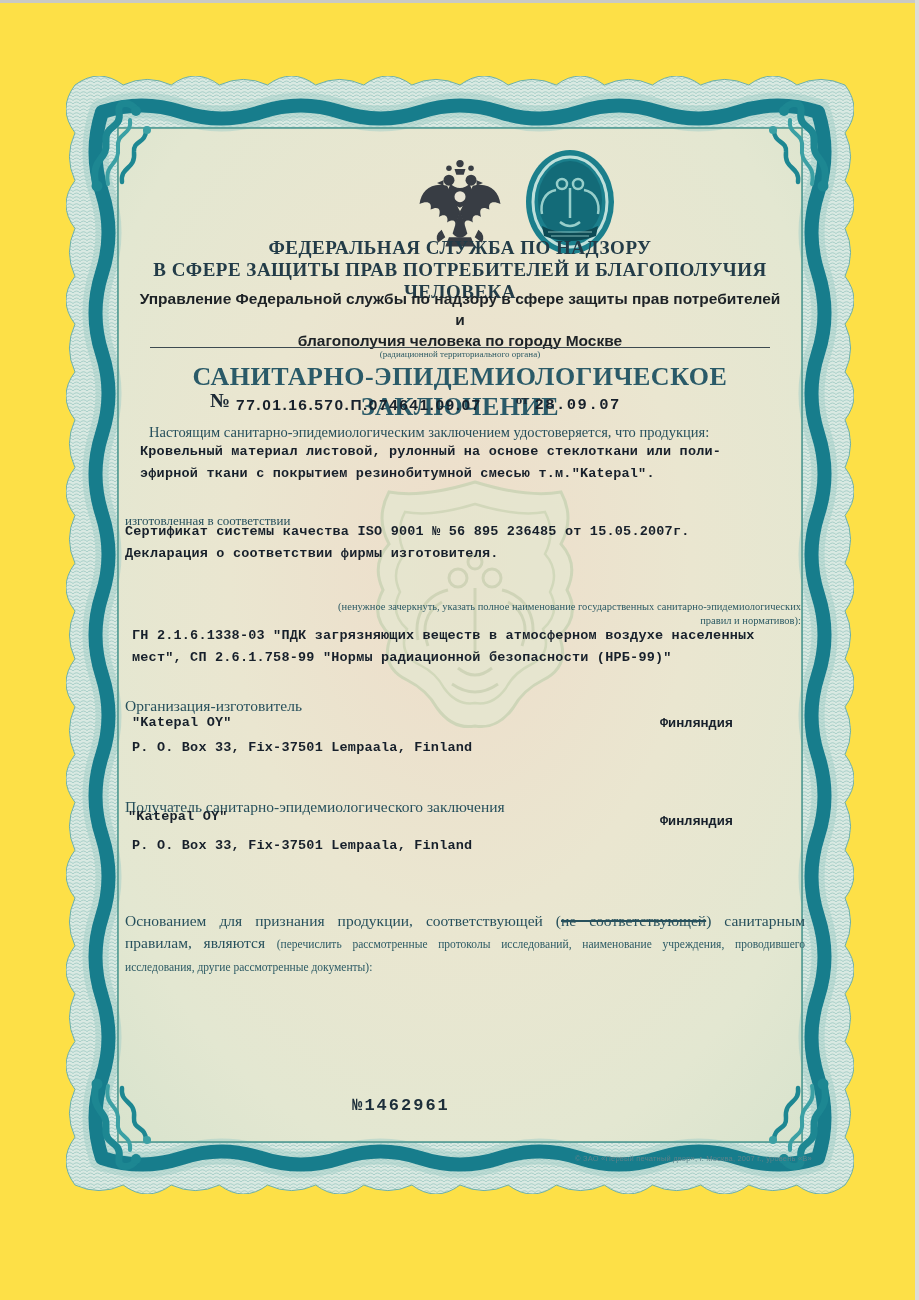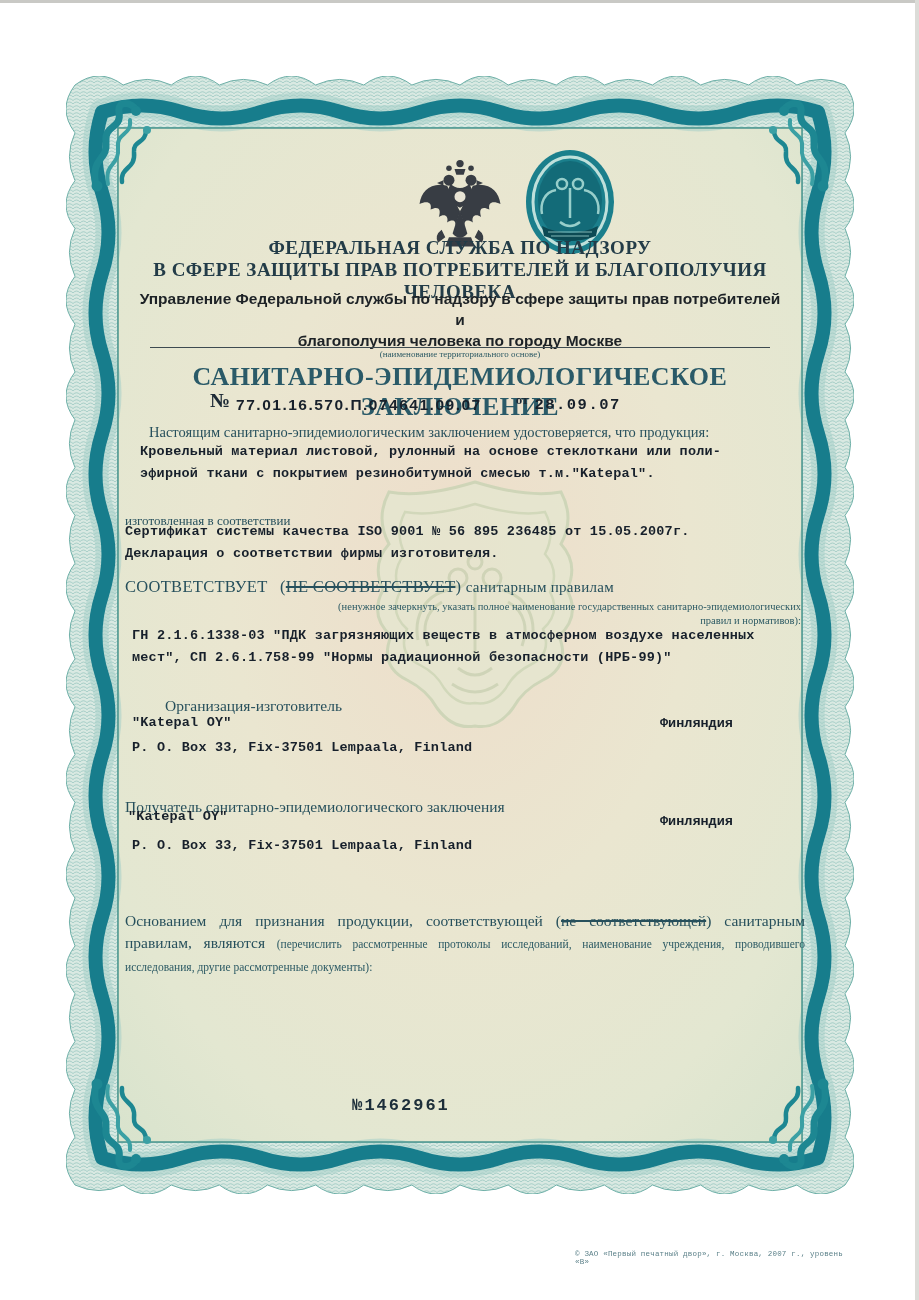--- a/index.html
+++ b/index.html
@@ -1,18 +1,18 @@
 <!DOCTYPE html>
 <html><head>
 <meta charset="utf-8">
 <style>
   html,body{margin:0;padding:0;background:#e9e9e7;}
   .sheet{
     position:relative;width:919px;height:1300px;margin:0 auto;
-    background:#ffffff;overflow:hidden;
+    background:#fde047;overflow:hidden;
     font-family:"Liberation Serif", serif;
   }
   .sheet::before{content:"";position:absolute;left:0;top:0;width:100%;height:3px;background:#c9c9c5;}
   .sheet::after{content:"";position:absolute;right:0;top:0;width:4px;height:100%;background:#dcdcd8;}
 
   #frame-svg{position:absolute;left:66px;top:76px;width:788px;height:1118px;}
   #watermark-svg{position:absolute;left:330px;top:470px;width:290px;height:290px;opacity:.55;}
 
   .abs{position:absolute;}
   .ml{white-space:pre-line;}
@@ -152,59 +152,54 @@
         <line x1="27" y1="88" x2="65" y2="88"></line>
     </g>
   </svg>
 
   <div class="abs agency" style="top:237px;">ФЕДЕРАЛЬНАЯ СЛУЖБА ПО НАДЗОРУ</div>
   <div class="abs agency" style="top:259px;">В СФЕРЕ ЗАЩИТЫ ПРАВ ПОТРЕБИТЕЛЕЙ И БЛАГОПОЛУЧИЯ ЧЕЛОВЕКА</div>
 
   <div class="abs territorial ml" style="top:289px;">Управление Федеральной службы по надзору в сфере защиты прав потребителей и
 благополучия человека по городу Москве</div>
   <div class="abs rule" style="top:347px;"></div>
-  <div class="abs caption" style="top:349px;left:119px;width:682px;text-align:center;">(наименование территориального основе)</div>
+  <div class="abs caption" style="top:349px;left:119px;width:682px;text-align:center;">(радиационной территориального органа)</div>
 
   <div class="abs doc-title" style="top:362px;">САНИТАРНО-ЭПИДЕМИОЛОГИЧЕСКОЕ ЗАКЛЮЧЕНИЕ</div>
 
   <div class="abs num-line" style="top:390px;">
     <span class="num-sign">№</span>
     <span class="num-digits">77.01.16.570.П.074641.09.07</span>
     <span class="num-ot">от</span>
     <span class="num-date">28.09.07</span>
   </div>
 
   <div class="abs form" style="top:424px;left:125px;width:676px;font-size:14.5px;margin-left:24px;">Настоящим санитарно-эпидемиологическим заключением удостоверяется, что продукция:</div>
   <div class="abs typed ml" style="top:441px;left:140px;width:660px;">Кровельный материал листовой, рулонный на основе стеклоткани или поли-
 эфирной ткани с покрытием резинобитумной смесью т.м."Katepal".</div>
 
   <div class="abs form" style="top:513px;left:125px;font-size:13px;">изготовленная в соответствии</div>
   <div class="abs typed ml" style="top:521px;left:125px;width:676px;">Сертификат системы качества ISO 9001 № 56 895 236485 от 15.05.2007г.
 Декларация о соответствии фирмы изготовителя.</div>
 
-  <div class="abs conform-line" style="top:577px;">
-    <span>СООТВЕТСТВУЕТ</span>
-    <span style="margin-left:8px;">(</span><span class="struck">НЕ СООТВЕТСТВУЕТ</span><span>)</span>
-    <span style="font-size:15px;">санитарным правилам</span>
-  </div>
   <div class="abs form-sm ml" style="top:600px;left:125px;width:676px;text-align:right;">(ненужное зачеркнуть, указать полное наименование государственных санитарно-эпидемиологических
 правил и нормативов):</div>
   <div class="abs typed ml" style="top:625px;left:132px;width:690px;">ГН 2.1.6.1338-03 "ПДК загрязняющих веществ в атмосферном воздухе населенных
 мест", СП 2.6.1.758-99 "Нормы радиационной безопасности (НРБ-99)"</div>
 
-  <div class="abs form" style="top:697px;left:125px;font-size:15.5px;margin-left:40px;">Организация-изготовитель</div>
+  <div class="abs form" style="top:697px;left:125px;font-size:15.5px;">Организация-изготовитель</div>
   <div class="abs typed" style="top:712px;left:132px;">"Katepal OY"</div>
   <div class="abs country" style="top:716px;left:660px;">Финляндия</div>
   <div class="abs typed" style="top:737px;left:132px;">P. O. Box 33, Fix-37501 Lempaala, Finland</div>
 
   <div class="abs form" style="top:798px;left:125px;font-size:15.5px;">Получатель санитарно-эпидемиологического заключения</div>
   <div class="abs typed" style="top:806px;left:128px;">"Katepal OY"</div>
   <div class="abs country" style="top:814px;left:660px;">Финляндия</div>
   <div class="abs typed" style="top:835px;left:132px;">P. O. Box 33, Fix-37501 Lempaala, Finland</div>
 
   <div class="abs basis" style="top:910px;">
     <span>Основанием для признания продукции, соответствующей (</span><span class="struck">не соответствующей</span><span>) санитарным правилам, являются </span><span class="form-sm">(перечислить рассмотренные протоколы исследований, наименование учреждения, проводившего исследования, другие рассмотренные документы):</span>
   </div>
 
   <div class="abs blank-no" style="top:1096px;">№1462961</div>
 
-  <div class="abs imprint" style="top:1250px;font-family:Liberation Mono, monospace;">© ЗАО «Первый печатный двор», г. Москва, 2007 г., уровень «В»</div>
+  <div class="abs imprint" style="top:1154px;">© ЗАО «Первый печатный двор», г. Москва, 2007 г., уровень «В»</div>
 </div>
 
 </body></html>

